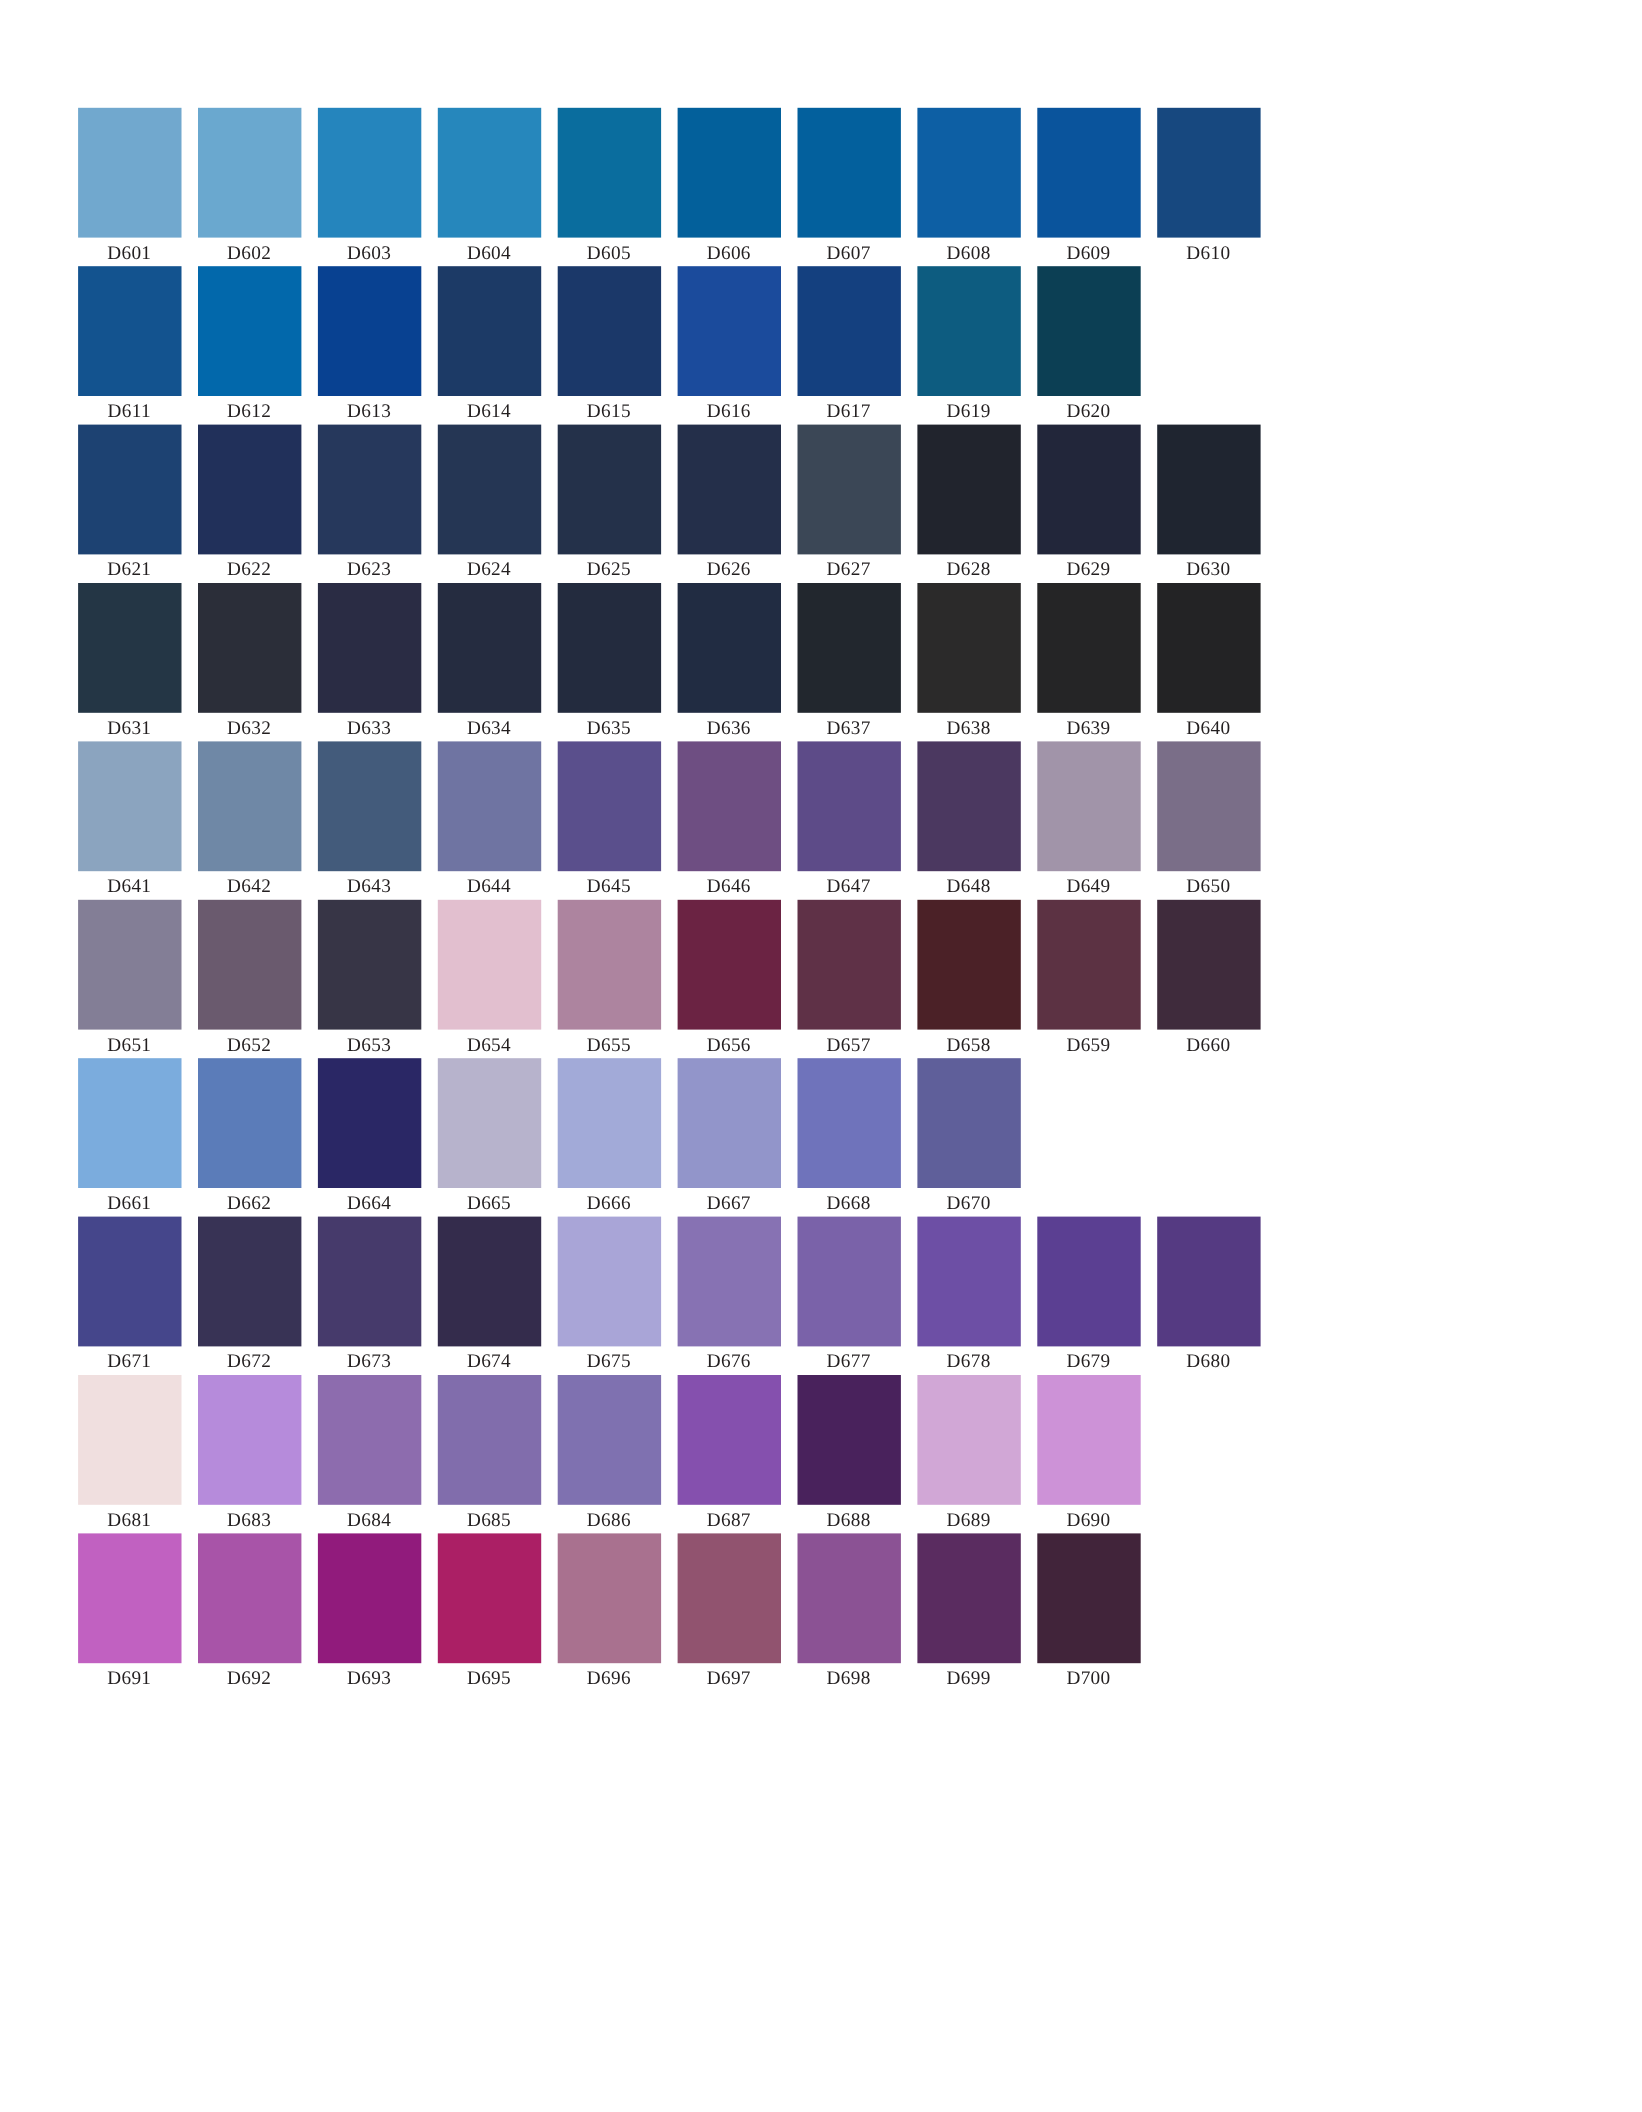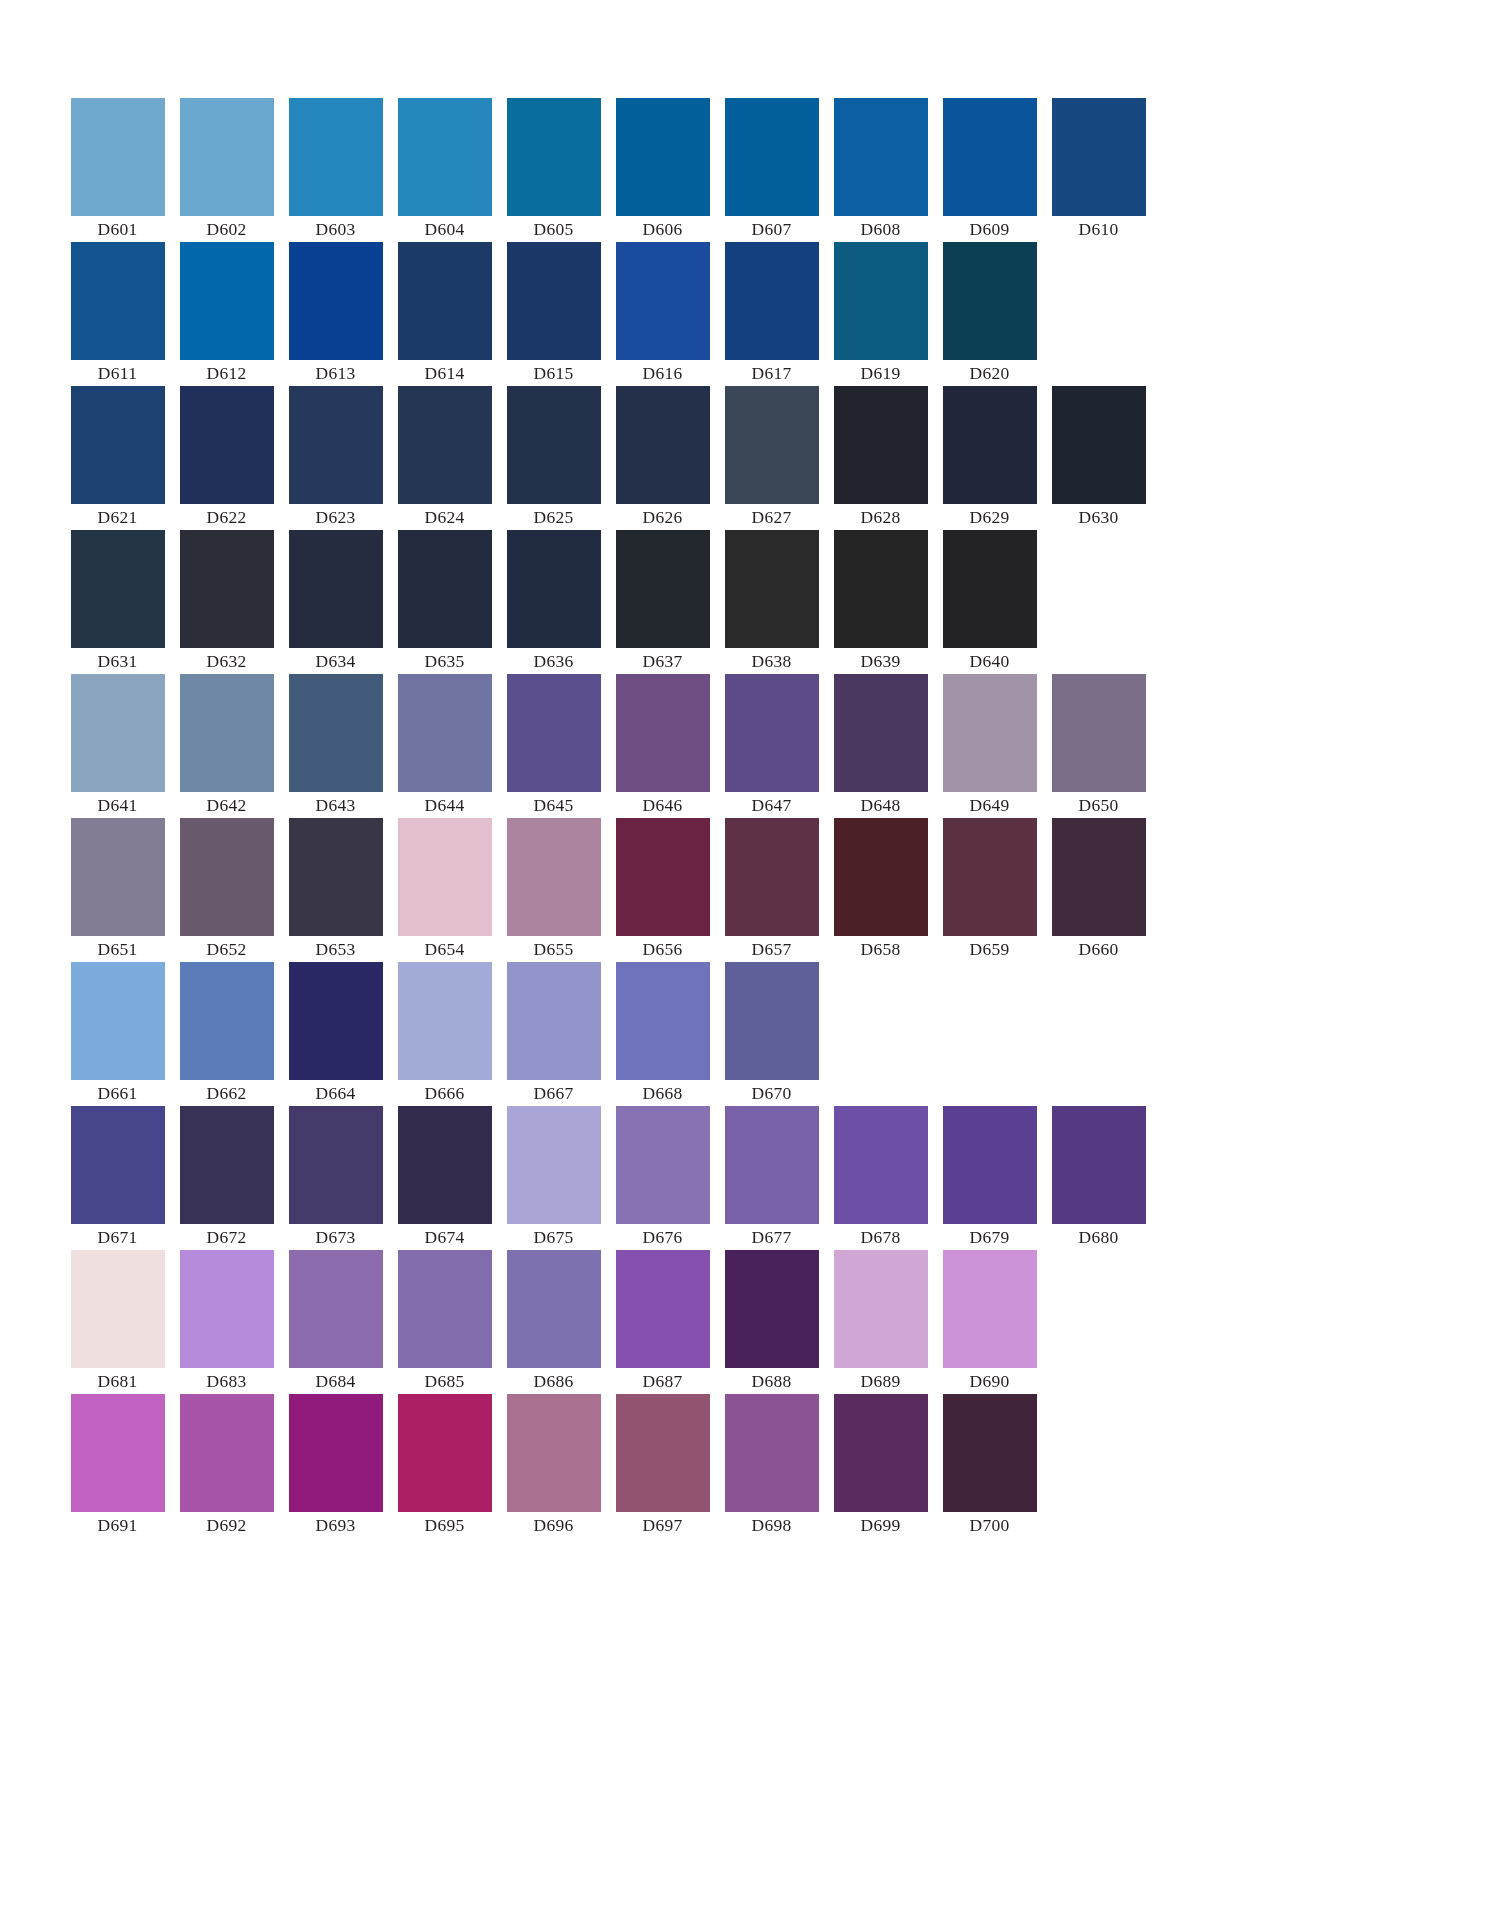--- a/index.html
+++ b/index.html
@@ -190,20 +190,24 @@
       <div class="swatch-row">
         <div class="swatch-cell">
           <div class="swatch-chip" style="background: rgb(36, 54, 69);"></div>
           <span class="swatch-label">D631</span>
         </div>
         <div class="swatch-cell">
           <div class="swatch-chip" style="background: rgb(43, 46, 57);"></div>
           <span class="swatch-label">D632</span>
         </div>
         <div class="swatch-cell">
+          <div class="swatch-chip" style="background: rgb(42, 44, 68);"></div>
+          <span class="swatch-label">D633</span>
+        </div>
+        <div class="swatch-cell">
           <div class="swatch-chip" style="background: rgb(37, 44, 64);"></div>
           <span class="swatch-label">D634</span>
         </div>
         <div class="swatch-cell">
           <div class="swatch-chip" style="background: rgb(35, 43, 62);"></div>
           <span class="swatch-label">D635</span>
         </div>
         <div class="swatch-cell">
           <div class="swatch-chip" style="background: rgb(33, 44, 66);"></div>
           <span class="swatch-label">D636</span>
@@ -314,20 +318,24 @@
           <div class="swatch-chip" style="background: rgb(123, 172, 221);"></div>
           <span class="swatch-label">D661</span>
         </div>
         <div class="swatch-cell">
           <div class="swatch-chip" style="background: rgb(91, 124, 185);"></div>
           <span class="swatch-label">D662</span>
         </div>
         <div class="swatch-cell">
           <div class="swatch-chip" style="background: rgb(42, 39, 101);"></div>
           <span class="swatch-label">D664</span>
+        </div>
+        <div class="swatch-cell">
+          <div class="swatch-chip" style="background: rgb(183, 179, 204);"></div>
+          <span class="swatch-label">D665</span>
         </div>
         <div class="swatch-cell">
           <div class="swatch-chip" style="background: rgb(162, 170, 216);"></div>
           <span class="swatch-label">D666</span>
         </div>
         <div class="swatch-cell">
           <div class="swatch-chip" style="background: rgb(146, 149, 202);"></div>
           <span class="swatch-label">D667</span>
         </div>
         <div class="swatch-cell">

